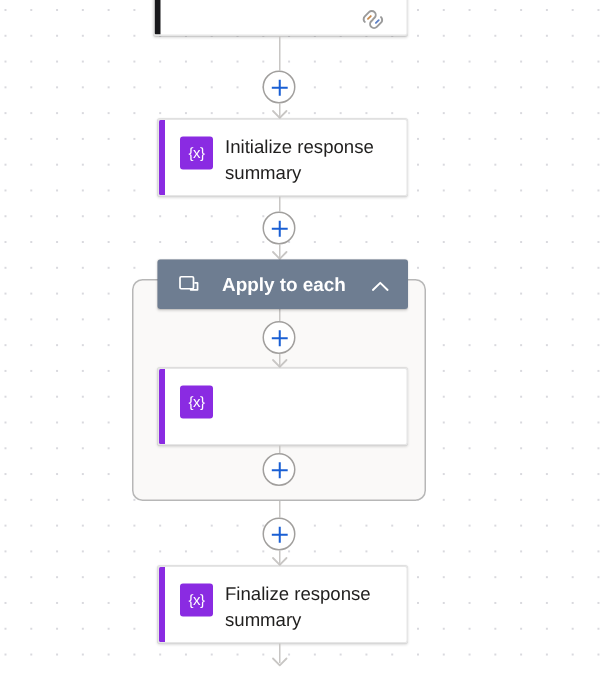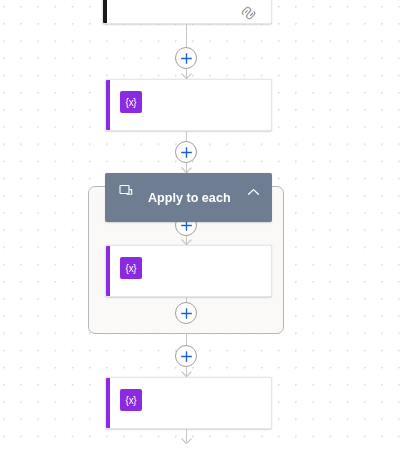--- a/index.html
+++ b/index.html
@@ -193,38 +193,39 @@
   <div class="conn" style="top:69px; height:10px;"></div>
   <div class="arrowhead" style="top:73px;">
     <svg width="11" height="7" viewBox="0 0 11 7">
       <path d="M1 1 L5.5 5.6 L10 1" fill="none" stroke="#c8c6c4" stroke-width="1.2" stroke-linecap="round" stroke-linejoin="round"></path>
     </svg>
   </div>
 
   <div class="card" style="left:105px; top:79px; width:167px; height:52px;">
     <span class="card-accent accent-purple"></span>
     <span class="card-icon icon-var">{x}</span>
+    <span class="card-title">Initialize response summary</span>
   </div>
 
   <div class="conn" style="top:131px; height:10px;"></div>
   <div class="plus-btn" style="top:141px;">
     <svg width="13" height="13" viewBox="0 0 13 13">
       <path d="M6.5 1.2 V11.8 M1.2 6.5 H11.8" stroke="#1a5fd4" stroke-width="1.35" stroke-linecap="butt"></path>
     </svg>
   </div>
   <div class="conn" style="top:163px; height:10px;"></div>
   <div class="arrowhead" style="top:167px;">
     <svg width="11" height="7" viewBox="0 0 11 7">
       <path d="M1 1 L5.5 5.6 L10 1" fill="none" stroke="#c8c6c4" stroke-width="1.2" stroke-linecap="round" stroke-linejoin="round"></path>
     </svg>
   </div>
 
   <div class="scope" style="left:88px; top:186px; width:196px; height:148px;"></div>
 
-  <div class="scope-header" style="left:105px; top:173px; width:167px; height:49px;">
+  <div class="scope-header" style="left:105px; top:173px; width:167px; height:33px;">
     <span class="scope-loop-icon">
       <svg width="14" height="13" viewBox="0 0 14 13">
         <rect x="1" y="1.5" width="9" height="8" rx="0.8" fill="none" stroke="#ffffff" stroke-width="1.15"></rect>
         <path d="M10.6 5.6 h2.1 v4.6 h-4.6 v-1.2" fill="none" stroke="#ffffff" stroke-width="1.15" stroke-linejoin="round"></path>
       </svg>
     </span>
     <span class="scope-title">Apply to each</span>
     <span class="scope-chevron">
       <svg width="13" height="11" viewBox="0 0 13 11">
         <path d="M1.6 7.3 L6.5 2.6 L11.4 7.3" fill="none" stroke="#ffffff" stroke-width="1.3" stroke-linecap="round" stroke-linejoin="round"></path>
@@ -266,20 +267,21 @@
   <div class="conn" style="top:367px; height:10px;"></div>
   <div class="arrowhead" style="top:371px;">
     <svg width="11" height="7" viewBox="0 0 11 7">
       <path d="M1 1 L5.5 5.6 L10 1" fill="none" stroke="#c8c6c4" stroke-width="1.2" stroke-linecap="round" stroke-linejoin="round"></path>
     </svg>
   </div>
 
   <div class="card" style="left:105px; top:377px; width:167px; height:52px;">
     <span class="card-accent accent-purple"></span>
     <span class="card-icon icon-var">{x}</span>
+    <span class="card-title">Finalize response summary</span>
   </div>
 
   <div class="conn" style="top:429px; height:13px;"></div>
   <div class="arrowhead" style="top:438px;">
     <svg width="11" height="7" viewBox="0 0 11 7">
       <path d="M1 1 L5.5 5.6 L10 1" fill="none" stroke="#c8c6c4" stroke-width="1.2" stroke-linecap="round" stroke-linejoin="round"></path>
     </svg>
   </div>
 
 </div>

